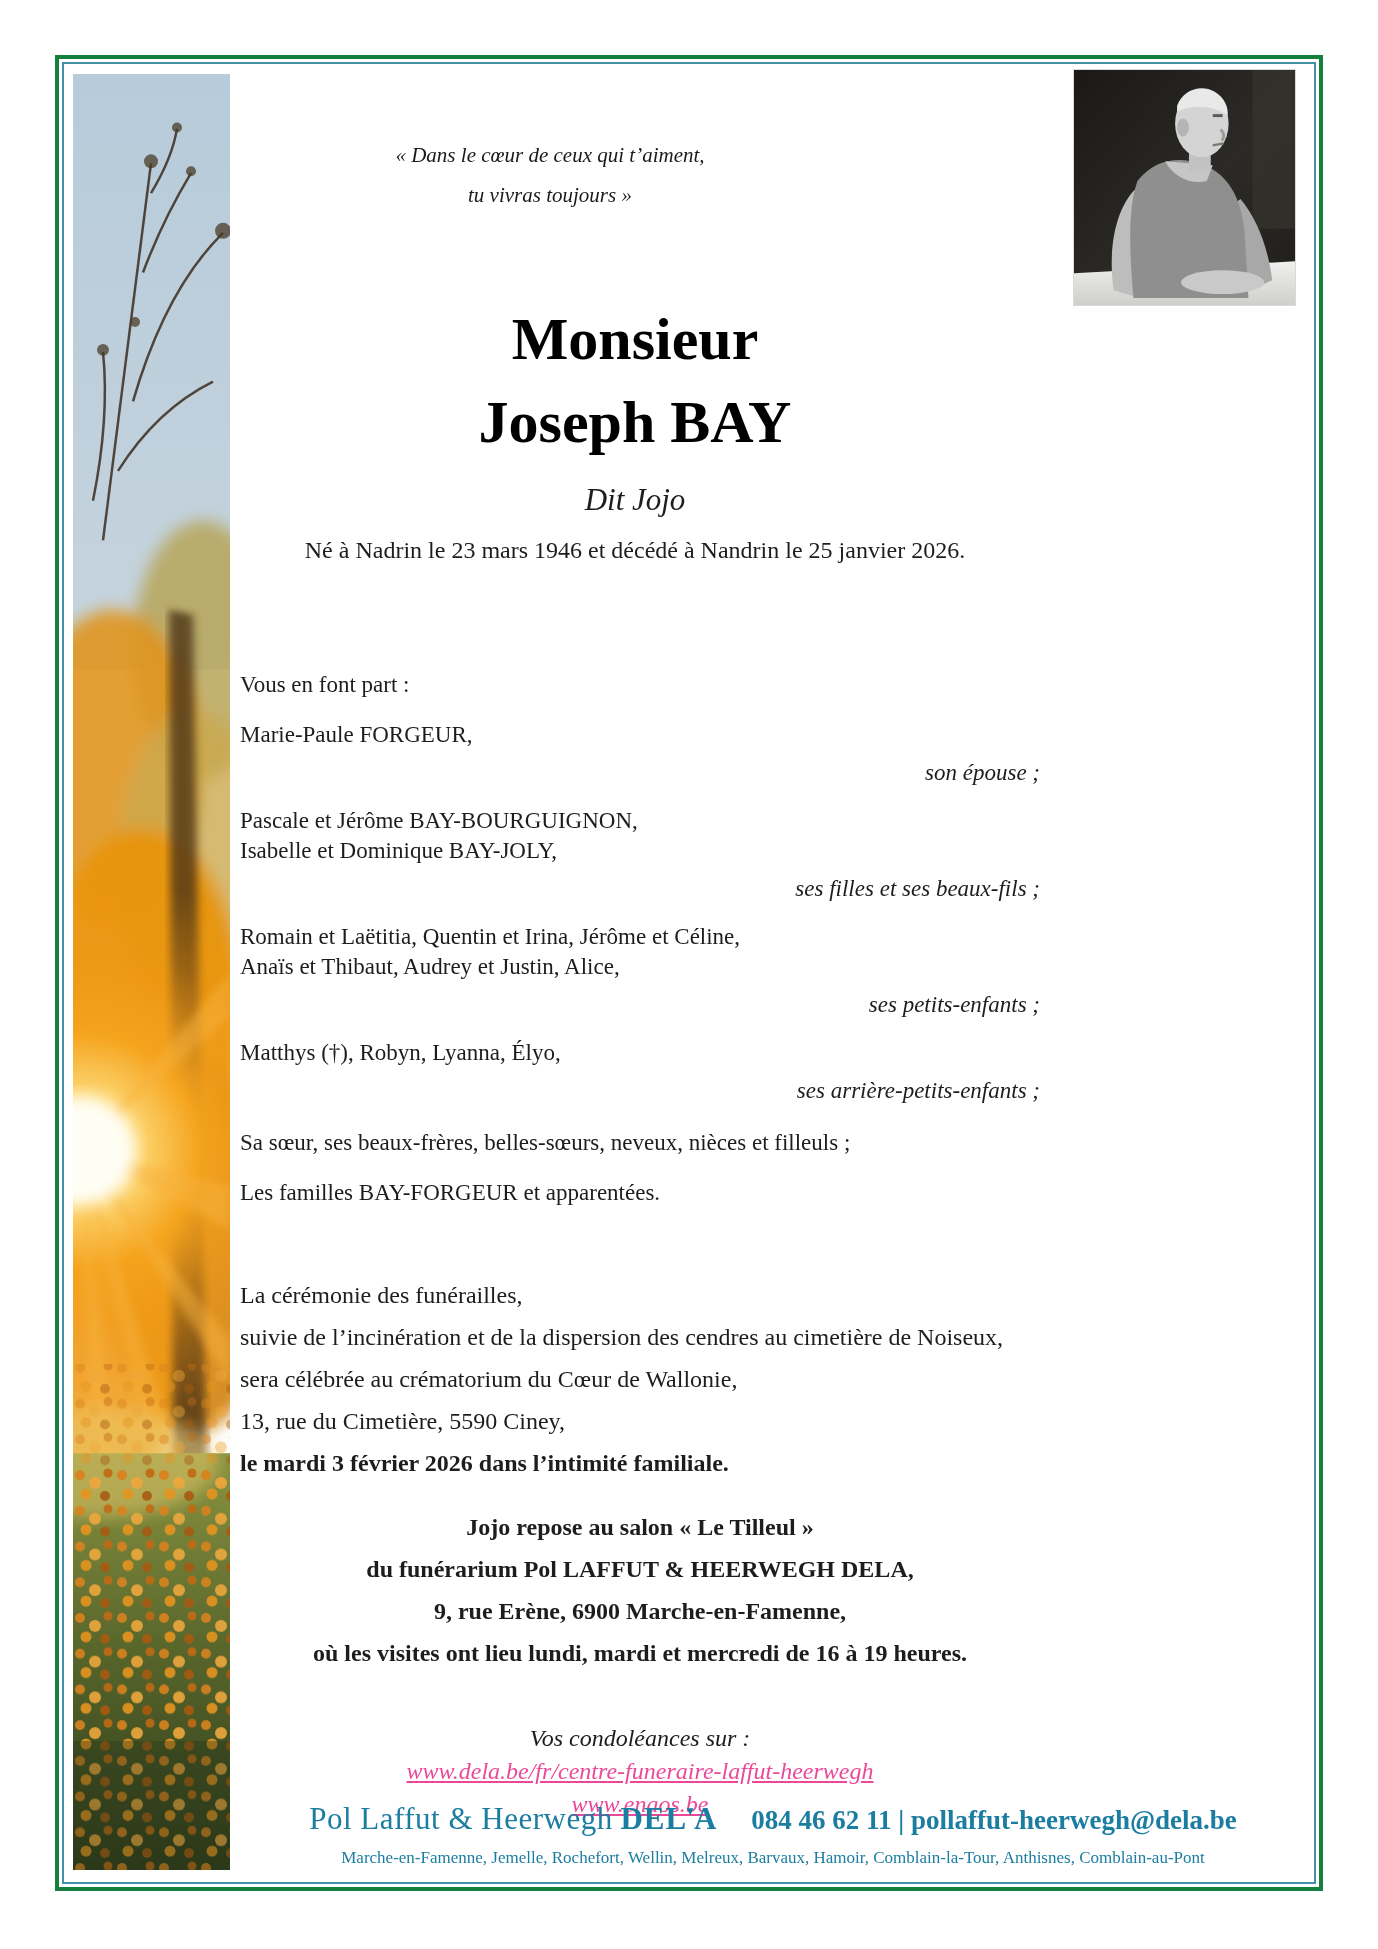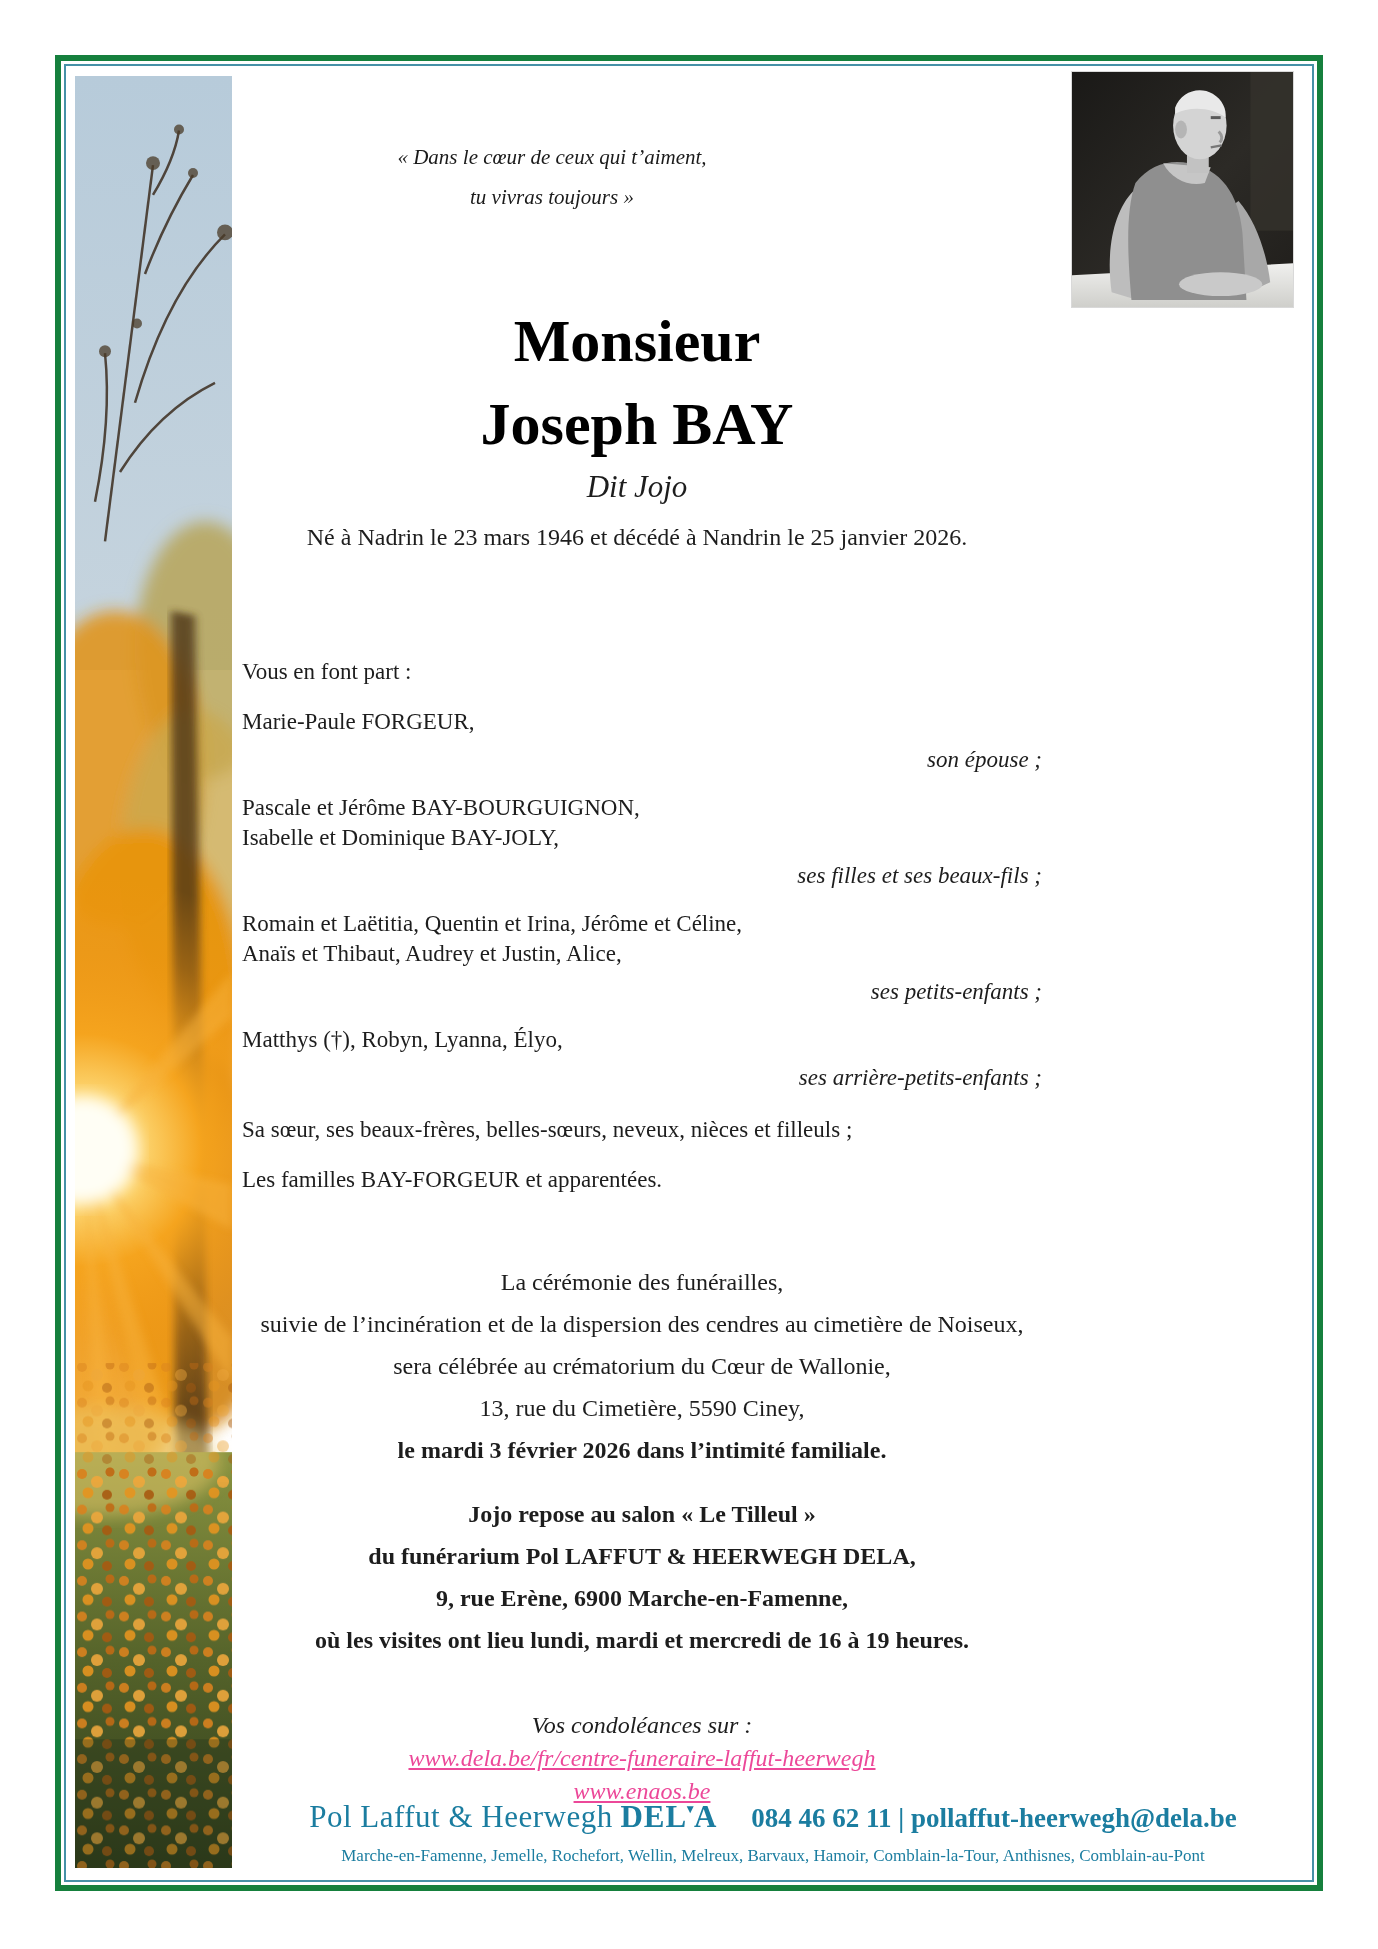--- a/index.html
+++ b/index.html
@@ -2,52 +2,52 @@
 <html><head>
 <meta charset="utf-8">
 <style>
   html,body{margin:0;padding:0;background:#ffffff;}
   .page{
     position:relative;width:1378px;height:1949px;background:#ffffff;
     font-family:"Liberation Serif", serif;color:#1d1d1d;overflow:hidden;
   }
   .frame{
     position:absolute;left:55px;top:55px;width:1268px;height:1836px;
-    border:6px solid #15803d;padding:3px;box-sizing:border-box;
+    border:4px solid #15803d;padding:3px;box-sizing:border-box;
   }
   .frame-inner{
     width:100%;height:100%;border:2px solid #4691a7;box-sizing:border-box;position:relative;background:#fff;
   }
   .strip{
     position:absolute;left:9px;top:10px;bottom:12px;width:157px;overflow:hidden;
   }
   .strip svg{width:100%;height:100%;display:block;}
   .content{position:absolute;left:176px;top:0;right:8px;bottom:0;}
   .quote{
     margin-top:72px;width:620px;text-align:center;font-style:italic;
     font-size:21px;line-height:1.9;color:#1a1a1a;
   }
   .portrait{
     position:absolute;top:5px;right:10px;width:223px;height:237px;
     border:1px solid #d9d9d9;box-sizing:border-box;background:#242220;
   }
   .portrait svg{width:100%;height:100%;display:block;}
   .titles{margin-top:82px;width:790px;text-align:center;}
   .title-main{font-size:60px;font-weight:bold;line-height:1.38;color:#000;}
-  .nickname{font-size:31px;font-style:italic;margin-top:2px;line-height:1.3;}
+  .nickname{font-size:31px;font-style:italic;margin-top:17px;line-height:1.3;}
   .spouse{font-size:30px;margin-top:6px;line-height:1.3;}
   .birthdeath{font-size:24px;margin-top:14px;line-height:1.3;}
   .family{width:800px;font-size:23px;margin-top:104px;line-height:30px;}
   .family .intro{margin-bottom:20px;}
   .fam-line{margin-top:0;}
   .fam-first{margin-top:18px;}
   .relation{font-style:italic;text-align:right;margin-top:8px;margin-bottom:4px;}
   .closing1{margin-top:22px;}
   .closing2{margin-top:20px;}
-  .ceremony{width:800px;text-align:center;font-size:24px;margin-top:66px;line-height:42px;}
+  .ceremony{width:800px;text-align:left;font-size:24px;margin-top:66px;line-height:42px;}
   .ceremony .highlight{font-weight:bold;}
   .repose{width:800px;text-align:center;font-size:24px;font-weight:bold;margin-top:22px;line-height:42px;}
   .condolences{width:800px;text-align:center;font-size:24px;font-style:italic;margin-top:48px;line-height:33px;}
   .condolences a{color:#ec4899;display:inline-block;}
   .footerbar{position:absolute;left:0px;right:0px;bottom:14px;text-align:center;color:#1b7da0;}
   .brandline{font-size:31px;line-height:34px;}
   .brand-name{font-weight:normal;letter-spacing:0.5px;margin-top:32px;}
   .brand-dela{font-weight:bold;letter-spacing:1px;}
   .dela-mark{display:inline-block;font-size:12px;transform:translateY(-14px);margin:0 -3px;}
   .contact{font-size:27px;font-weight:bold;margin-left:26px;text-align:right;}

